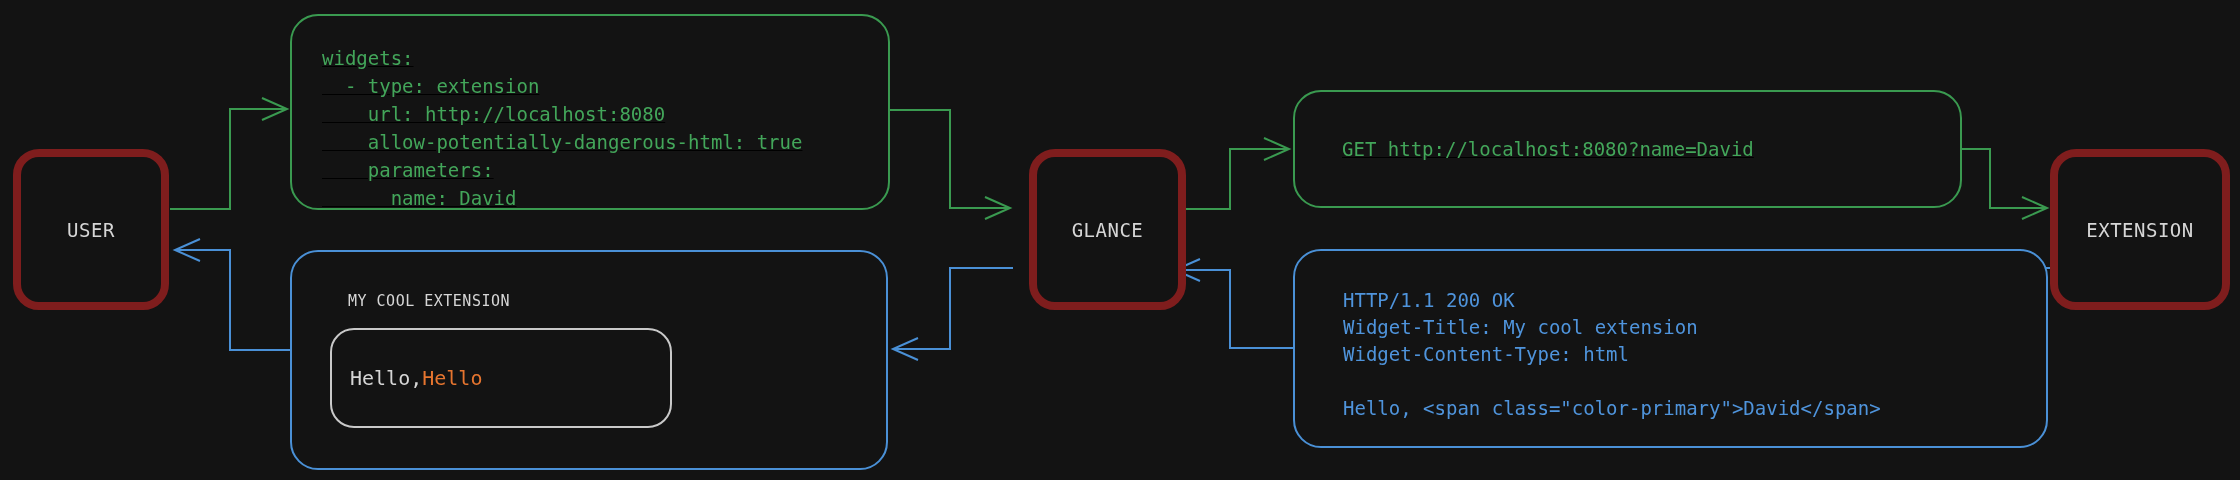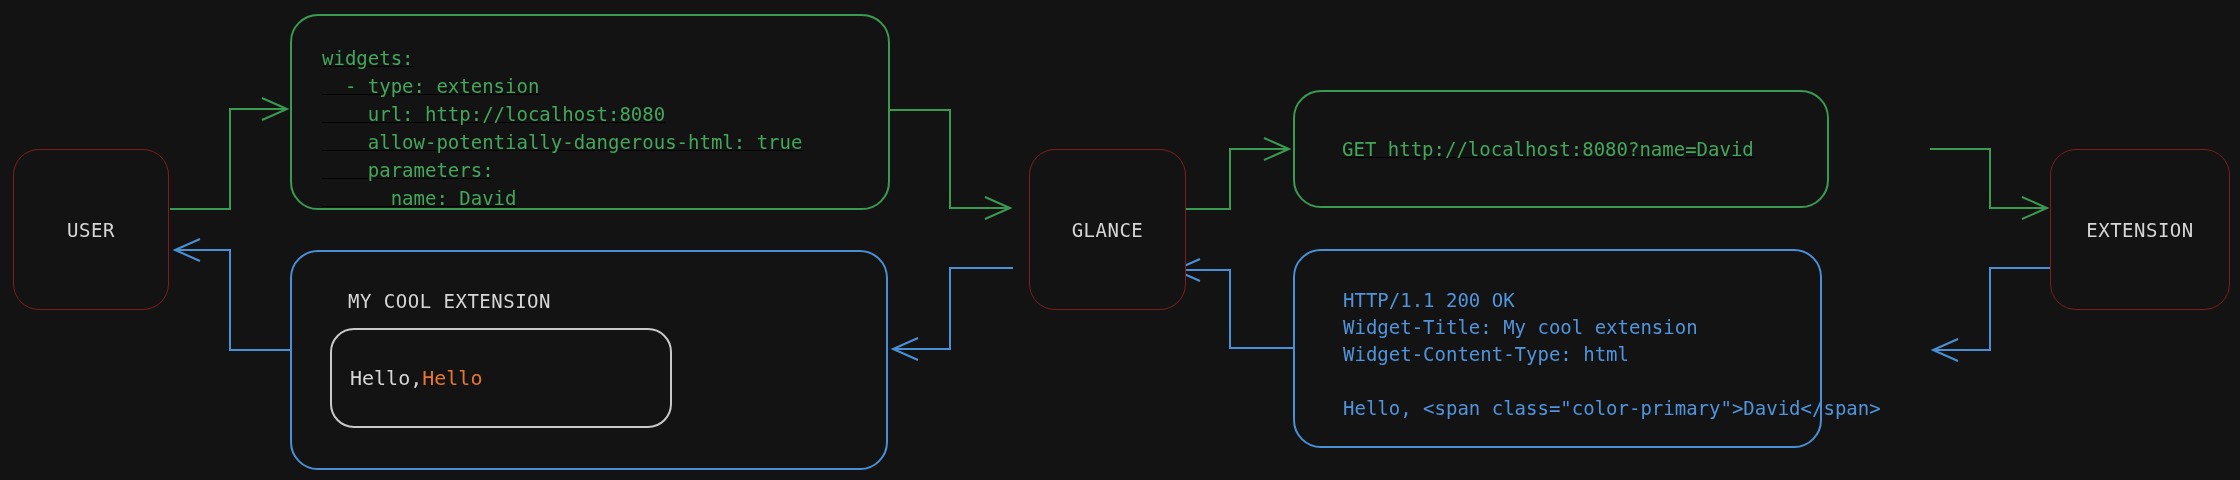--- a/index.html
+++ b/index.html
@@ -20,21 +20,21 @@
     left: 0; top: 0;
     width: 2240px;
     height: 480px;
   }
   .flow { fill: none; stroke-width: 2; }
   .flow.green { stroke: #3a9a50; }
   .flow.blue  { stroke: #4a90d6; }
 
   .node {
     position: absolute;
-    border: 1px solid #7f1d1d;
+    border: 8px solid #7f1d1d;
     border-radius: 26px;
     display: flex;
     align-items: center;
     justify-content: center;
     color: #d6d6d6;
     font-size: 19px;
     letter-spacing: 0.5px;
     box-sizing: border-box;
     background: #131313;
   }
@@ -45,23 +45,23 @@
   .box {
     position: absolute;
     box-sizing: border-box;
     border-radius: 28px;
     background: #131313;
   }
   .box.green { border: 2px solid #3a9a50; text-decoration: underline; }
   .box.blue  { border: 2px solid #4a90d6; }
 
   #config-box   { left: 290px;  top: 14px;  width: 600px; height: 196px; }
-  #request-box  { left: 1293px; top: 90px;  width: 536px; height: 118px;
+  #request-box  { left: 1293px; top: 90px;  width: 669px; height: 118px;
                   display: flex; align-items: center; }
-  #response-box { left: 1293px; top: 249px; width: 529px; height: 199px; }
+  #response-box { left: 1293px; top: 249px; width: 755px; height: 199px; }
   #widget-box   { left: 290px;  top: 250px; width: 598px; height: 220px; }
 
   pre.code {
     margin: 0;
     white-space: pre;
     font-family: "DejaVu Sans Mono", "Liberation Mono", monospace;
     font-size: 19px;
   }
   #config-box pre.code {
     padding: 28px 0 0 30px;
@@ -75,21 +75,21 @@
   }
   #response-box pre.code {
     padding: 36px 0 0 48px;
     line-height: 27px;
     color: #4f94dc;
   }
 
   .widget-title {
     margin: 36px 0 0 56px;
     line-height: 26px;
-    font-size: 19px;
+    font-size: 15px;
     color: #d6d6d6;
     letter-spacing: 0.5px;
   }
   .inner-box {
     position: absolute;
     left: 38px; top: 76px;
     width: 342px; height: 100px;
     border: 2px solid #c9c9c9;
     border-radius: 24px;
     box-sizing: border-box;

